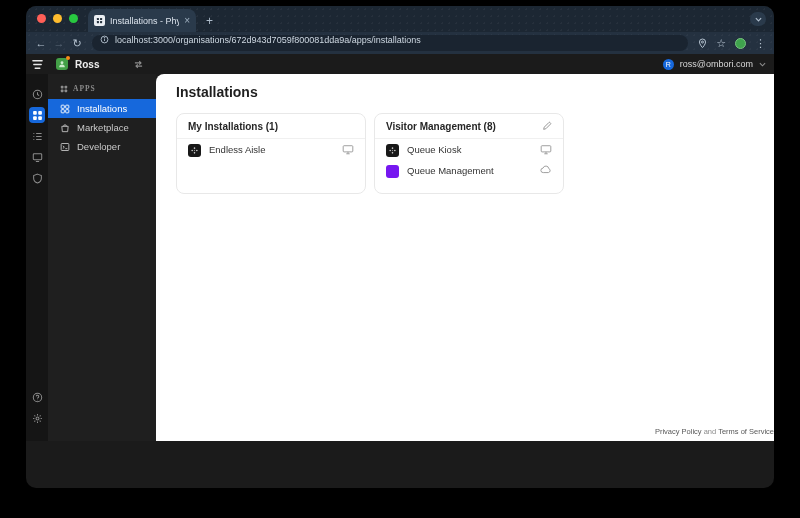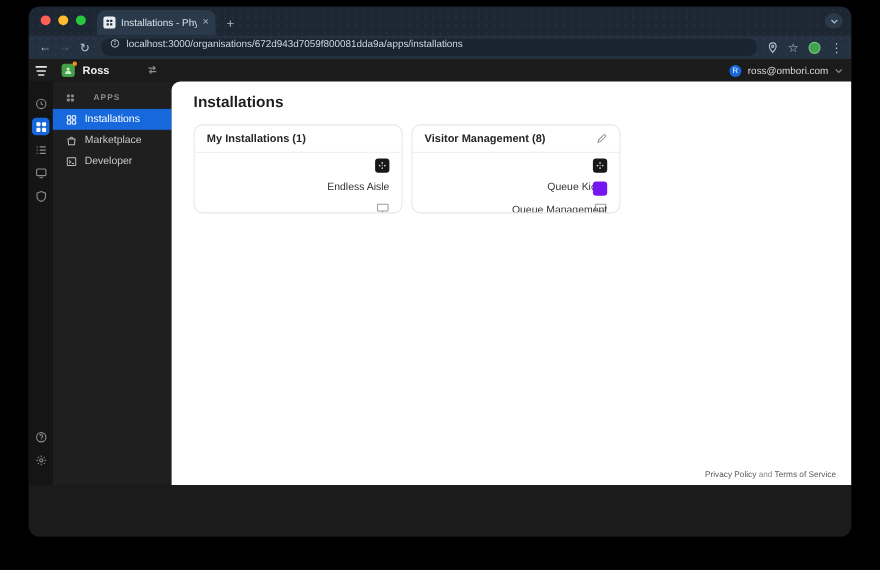--- a/index.html
+++ b/index.html
@@ -57,46 +57,46 @@
 
   .body { flex:1; display:flex; min-height:0; }
   .rail { width:22px; background:#151515; display:flex; flex-direction:column; align-items:center; padding-top:12px; }
   .rail-ic { width:16px; height:16px; border-radius:4px; display:flex; align-items:center; justify-content:center;
              color:#8c8c8c; margin-bottom:5px; }
   .rail-ic.active { background:#1668dc; color:#fff; }
   .rail-spacer { flex:1; }
   .rail-bottom { display:flex; flex-direction:column; align-items:center; padding-bottom:10px; }
 
   .panel { width:108px; background:#1f1f1f; padding-top:10px; }
-  .panel-section { display:flex; align-items:center; gap:17px; padding:0 10px 6px 12px; }
+  .panel-section { display:flex; align-items:center; gap:5px; padding:0 10px 6px 12px;font-family:Liberation Serif, serif; }
   .panel-section-label { font-size:7.5px; letter-spacing:1px; color:#8c8c8c; font-weight:bold; }
   .panel-section svg { color:#8c8c8c; }
   .menu-item { height:19px; display:flex; align-items:center; gap:7px; padding:0 12px; color:#c9c9c9; font-size:9.5px; }
   .menu-item svg { color:#bfbfbf; flex:0 0 auto; }
   .menu-item.active { background:#1668dc; color:#fff; }
   .menu-item.active svg { color:#fff; }
 
   .content { flex:1; background:#fff; border-radius:8px 0 0 0; padding:10px 8px 6px 20px;
              display:flex; flex-direction:column; position:relative; }
   .page-title { font-size:14px; font-weight:bold; color:#1f1f1f; }
   .cards { display:flex; gap:8px; margin-top:13px; }
   .card { width:190px; background:#fff; border:1px solid #e8e8e8; border-radius:8px; overflow:hidden; }
   .card-head { height:25px; display:flex; align-items:center; justify-content:space-between;
                padding:0 11px; border-bottom:1px solid #f0f0f0; }
   .card-title { font-size:10px; color:#262626; font-weight:bold; }
   .edit-ic { color:#8c8c8c; display:flex; }
   .card-rows { padding:5px 0 7px; }
-  .app-row { height:21px; display:flex; align-items:flex-end; padding:0 11px; gap:8px;flex-direction:column; }
+  .app-row { height:21px; display:flex; align-items:flex-start; padding:0 11px; gap:8px; }
   .app-ic { width:13px; height:13px; border-radius:3px; flex:0 0 auto; display:flex; align-items:center; justify-content:center; }
   .app-ic.dark { background:#181818; }
   .app-ic.purple { background:#7617f0; }
   .app-name { flex:1; font-size:9.5px; color:#333; }
   .dev-ic { color:#9a9a9a; display:flex; }
 
-  .content-footer { position:absolute; right:14px; bottom:5px; font-size:7.5px; color:#8c8c8c; }
+  .content-footer { position:absolute; right:0; bottom:5px; font-size:7.5px; color:#8c8c8c; }
   .content-footer a { color:#595959; text-decoration:none; }
 </style>
 </head>
 <body>
 
 <div class="window">
 
   <div class="tabstrip">
     <div class="traffic">
       <span class="light red"></span>

